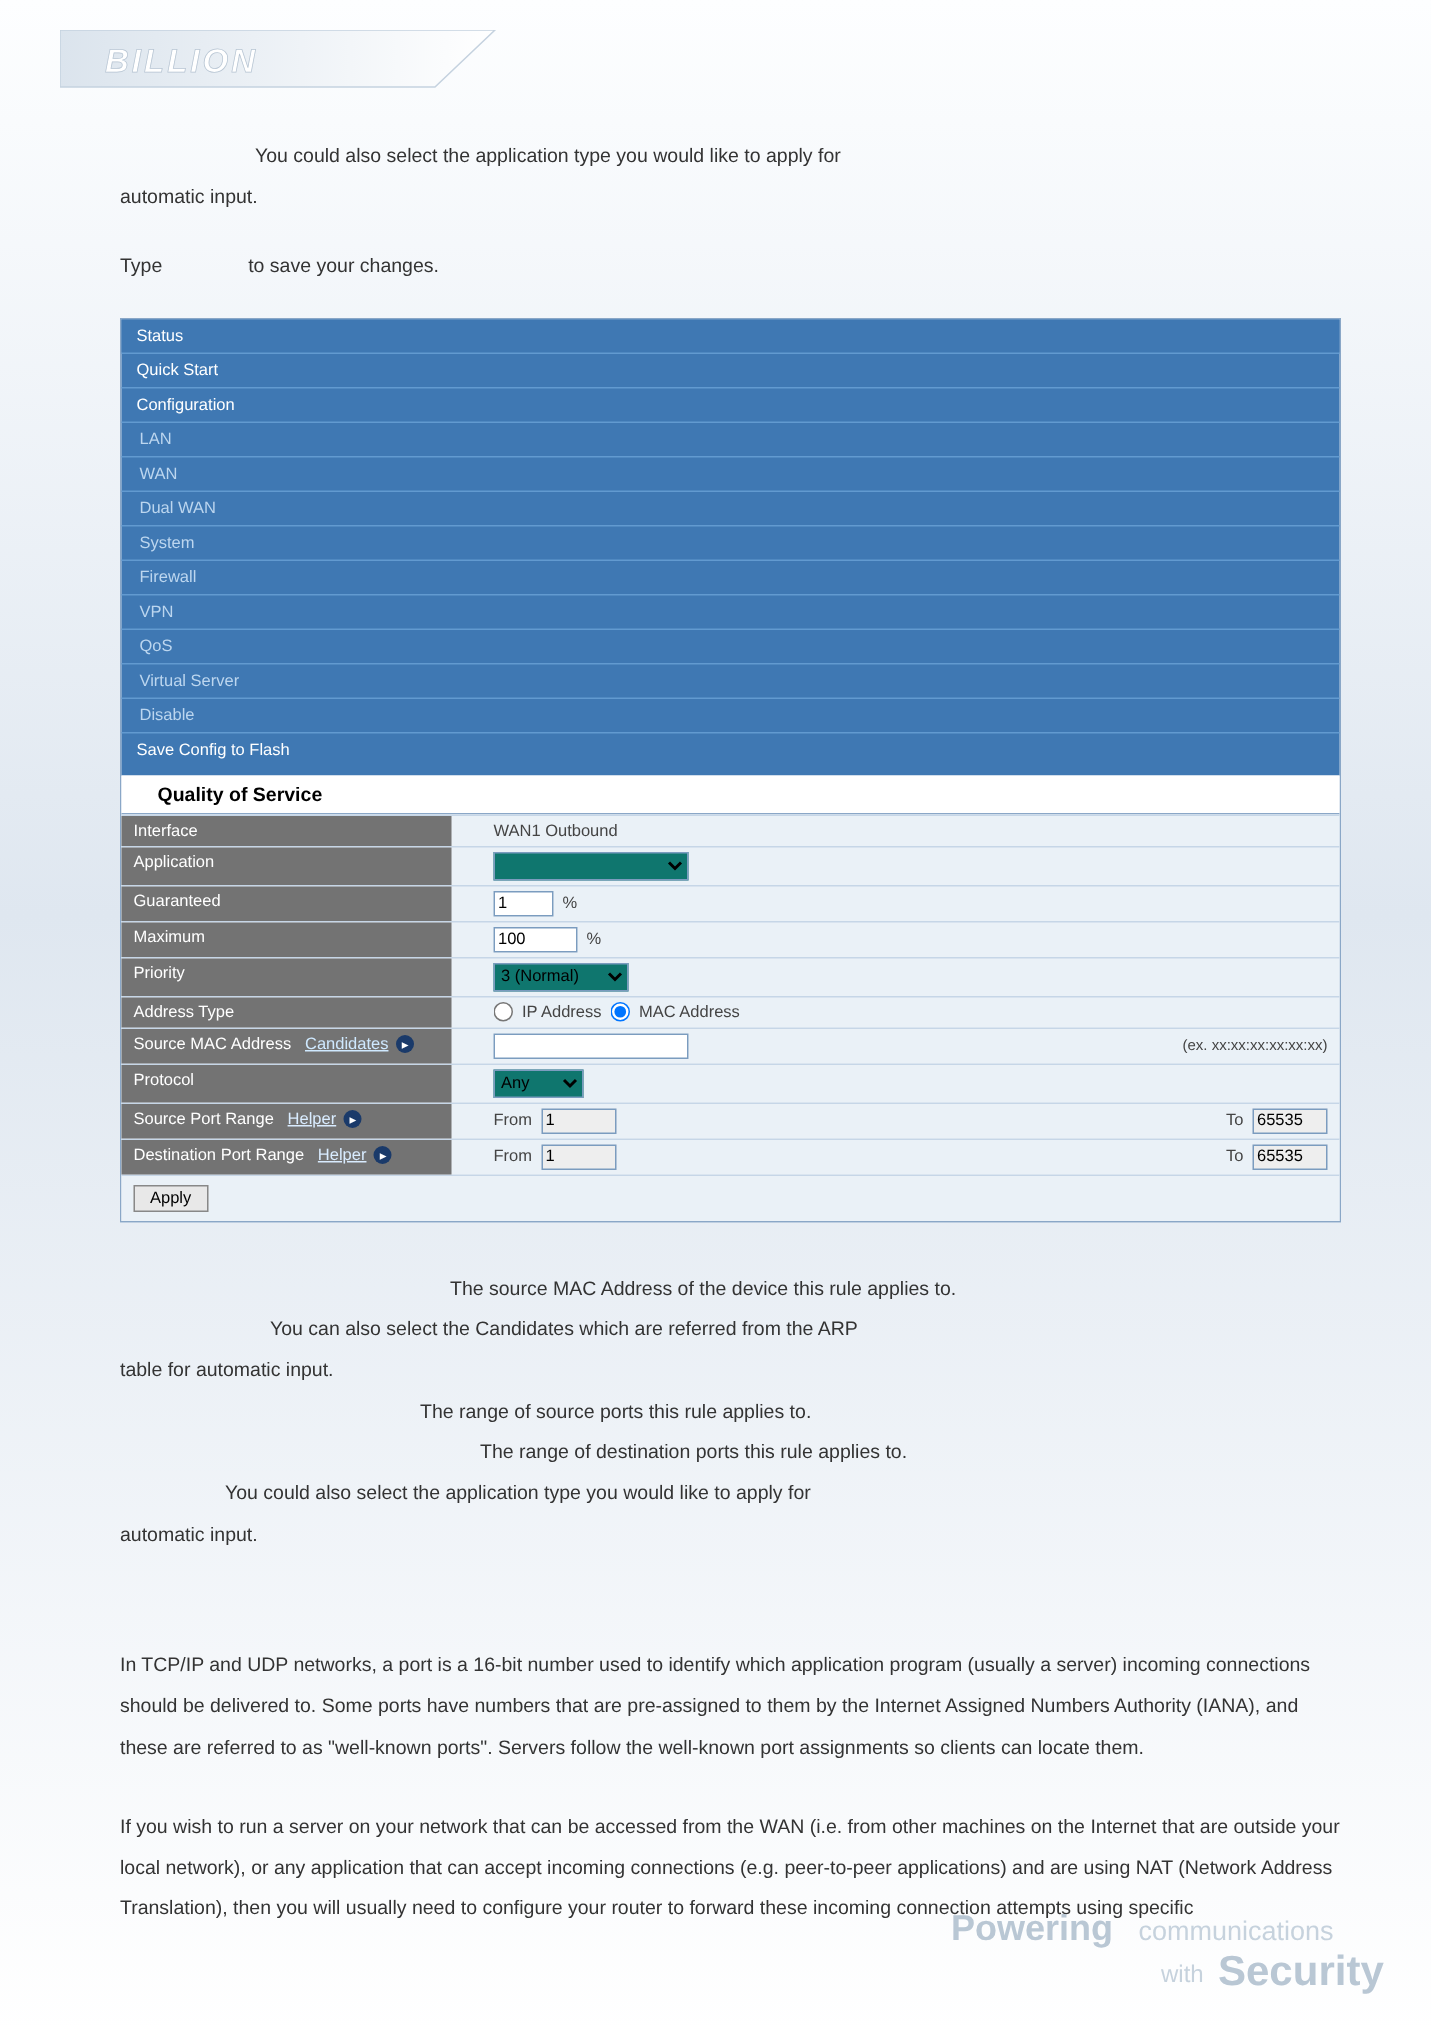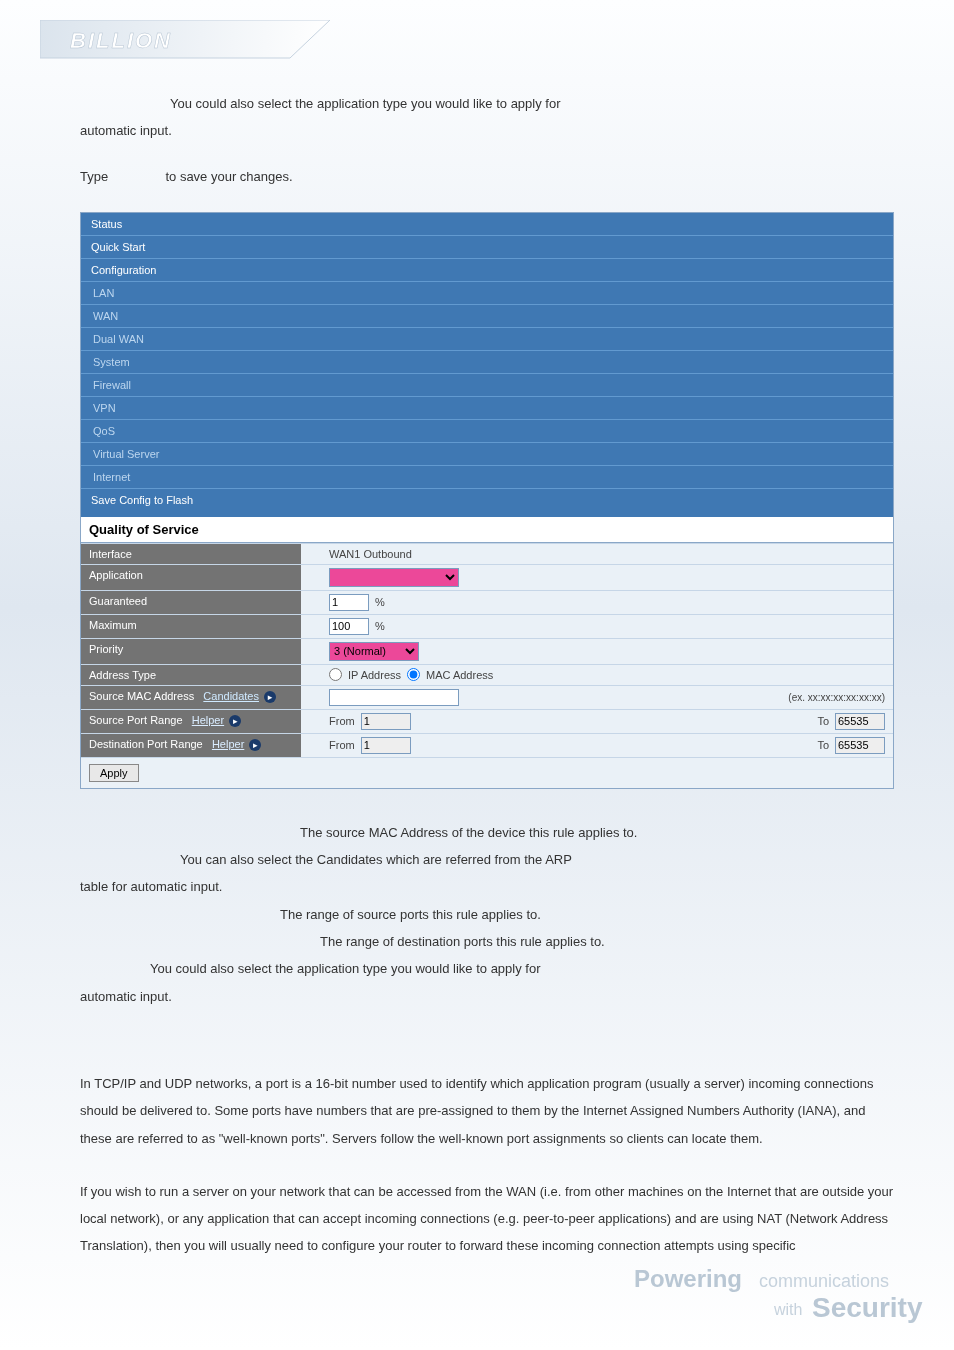--- a/index.html
+++ b/index.html
@@ -51,21 +51,21 @@
   .qos-side .side-sub {
     padding-left: 12px;
     color: #bcd6ef;
   }
   .qos-main { flex:1; }
   .qos-main .title {
     background:#fff;
     font-weight:bold;
     color:#000;
     font-size:13px;
-    padding: 5px 8px;
+    padding: 5px 24px;
     border-bottom: 1px solid #8aa7c7;
   }
   .qos-main .subtitle {
     background:#3f78b3;
     color:#fff;
     font-weight:bold;
     padding:4px 8px;
     font-size:11px;
   }
   .qos-row {
@@ -91,21 +91,21 @@
   .qos-row input[type=text]{
     height:17px;
     border:1px solid #7b9cbf;
     font-size:11px;
     padding:0 2px;
   }
   .qos-row select {
     height:19px;
     border:1px solid #7b9cbf;
     font-size:11px;
-    background:#ec4899;
+    background:#0f766e;
   }
   .helper-link { color:#d9ecff; text-decoration:underline; cursor:pointer; }
   .cand-link { color:#cfe9ff; text-decoration:underline; cursor:pointer; }
   .circle-icon {
     display:inline-flex;
     width:12px; height:12px;
     border-radius:50%;
     background:#1a3a6a;
     color:#fff;
     align-items:center;
@@ -165,21 +165,21 @@
     <div class="side-item">Quick Start</div>
     <div class="side-item">Configuration</div>
     <div class="side-item side-sub">LAN</div>
     <div class="side-item side-sub">WAN</div>
     <div class="side-item side-sub">Dual WAN</div>
     <div class="side-item side-sub">System</div>
     <div class="side-item side-sub">Firewall</div>
     <div class="side-item side-sub">VPN</div>
     <div class="side-item side-sub">QoS</div>
     <div class="side-item side-sub">Virtual Server</div>
-    <div class="side-item side-sub">Internet</div>
+    <div class="side-item side-sub">Disable</div>
     <div class="side-item">Save Config to Flash</div>
   </div>
   <div class="qos-main">
     <div class="title">Quality of Service</div>
 
     <div class="qos-row">
       <div class="label">Interface</div>
       <div class="value">WAN1 Outbound</div>
     </div>
 
@@ -194,21 +194,21 @@
       <div class="label">Guaranteed</div>
       <div class="value">
         <input type="text" style="width: 40px;" value="1">
         <span>%</span>
       </div>
     </div>
 
     <div class="qos-row">
       <div class="label">Maximum</div>
       <div class="value">
-        <input type="text" style="width: 40px;" value="100">
+        <input type="text" style="width: 56px;" value="100">
         <span>%</span>
       </div>
     </div>
 
     <div class="qos-row">
       <div class="label">Priority</div>
       <div class="value">
         <select style="width:90px;">
           <option>3 (Normal)</option>
         </select>
@@ -232,20 +232,28 @@
         <span class="cand-link">Candidates</span>
         <span class="circle-icon">▸</span>
       </div>
       <div class="value">
         <input type="text" style="width: 130px;">
         <span style="flex:1"></span>
         <span style="font-size:10px;">(ex. xx:xx:xx:xx:xx:xx)</span>
       </div>
     </div>
 
+    <div class="qos-row">
+      <div class="label">Protocol</div>
+      <div class="value">
+        <select style="width:60px;">
+          <option>Any</option>
+        </select>
+      </div>
+    </div>
 
     <div class="qos-row">
       <div class="label">
         <span>Source Port Range</span>&nbsp;&nbsp;
         <span class="helper-link">Helper</span>
         <span class="circle-icon">▸</span>
       </div>
       <div class="value">
         <span>From</span>
         <input type="text" style="width: 50px; background: rgb(238, 238, 238);" readonly="" value="1">

